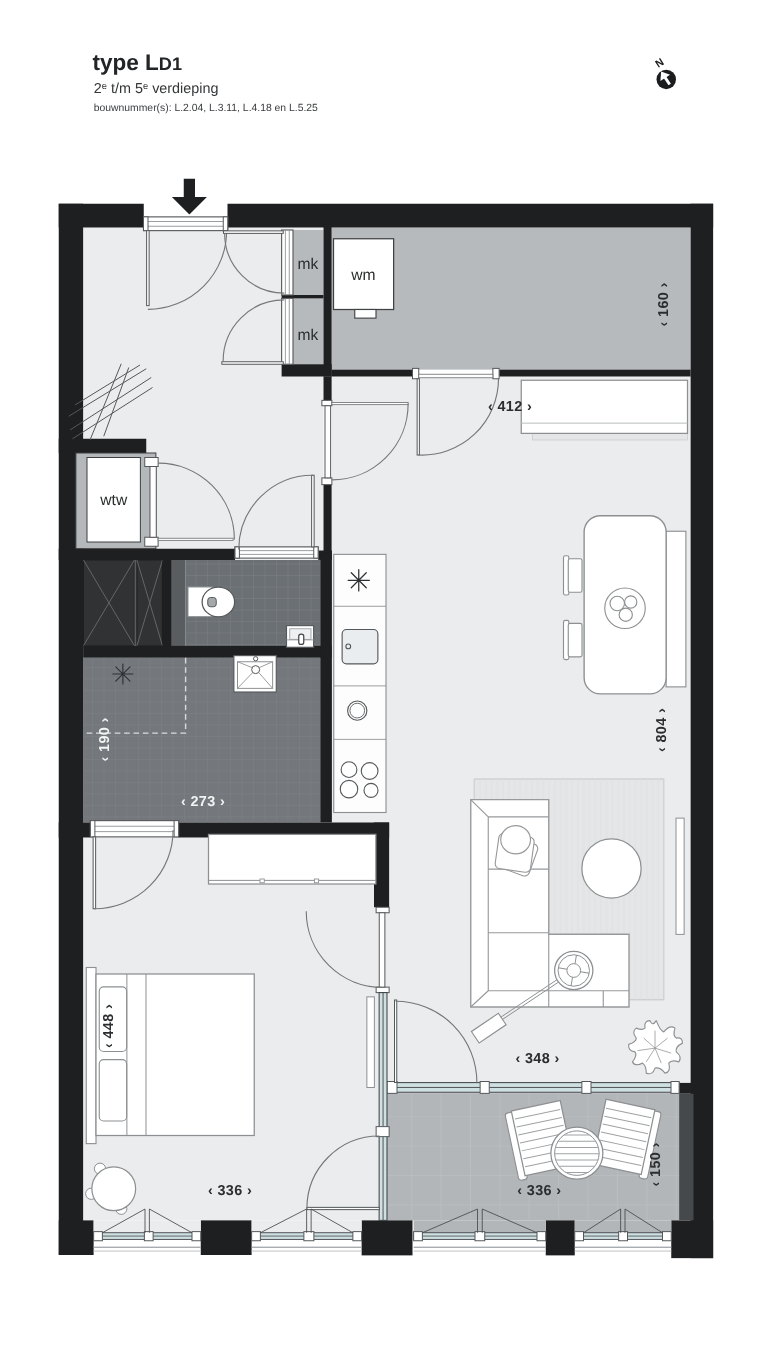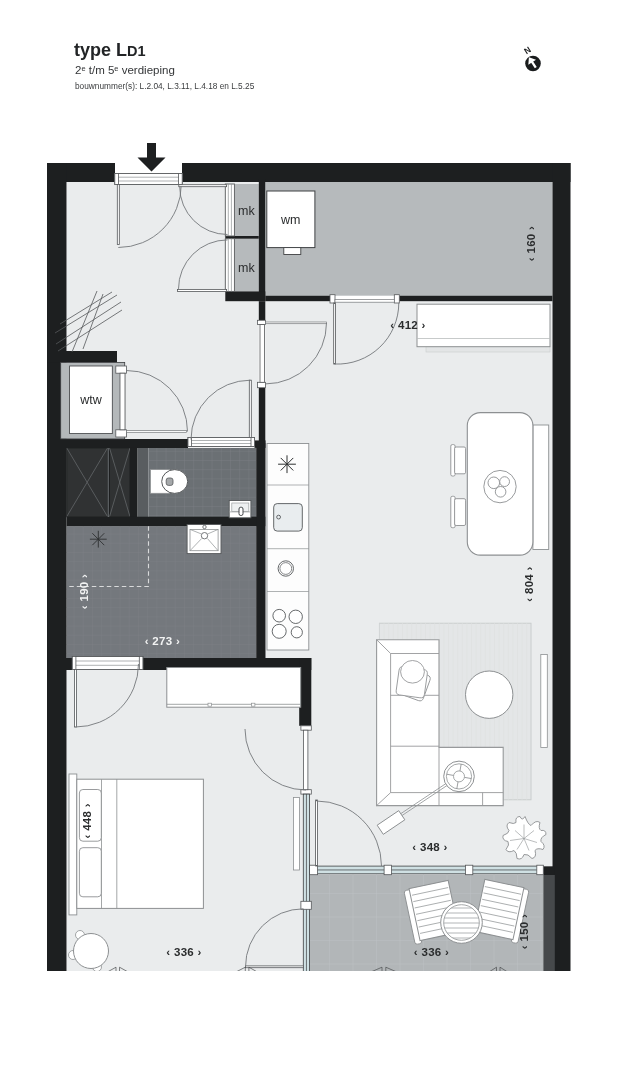--- a/index.html
+++ b/index.html
@@ -1,16 +1,16 @@
 <!DOCTYPE html>
 <html><head>
 <meta charset="utf-8">
 <style>
 html,body{margin:0;padding:0;background:#ffffff;}
-#page{position:relative;width:619px;height:971px;background:#ffffff;font-family:"Liberation Sans",sans-serif;overflow:hidden;}
+#page{position:relative;width:619px;height:1092px;background:#ffffff;font-family:"Liberation Sans",sans-serif;overflow:hidden;}
 svg{position:absolute;top:0;left:0;}
 svg text{font-family:"Liberation Sans",sans-serif;}
 .dim{font-size:11.5px;font-weight:bold;fill:#2b2d2e;letter-spacing:0.3px;}
 .dimw{font-size:11.5px;font-weight:bold;fill:#f2f3f3;letter-spacing:0.3px;}
 .lbl{font-size:12.5px;fill:#2b2d2e;}
 </style>
 </head>
 <body>
 <div id="page">
 <svg width="619" height="1092" viewBox="0 0 619 1092">

